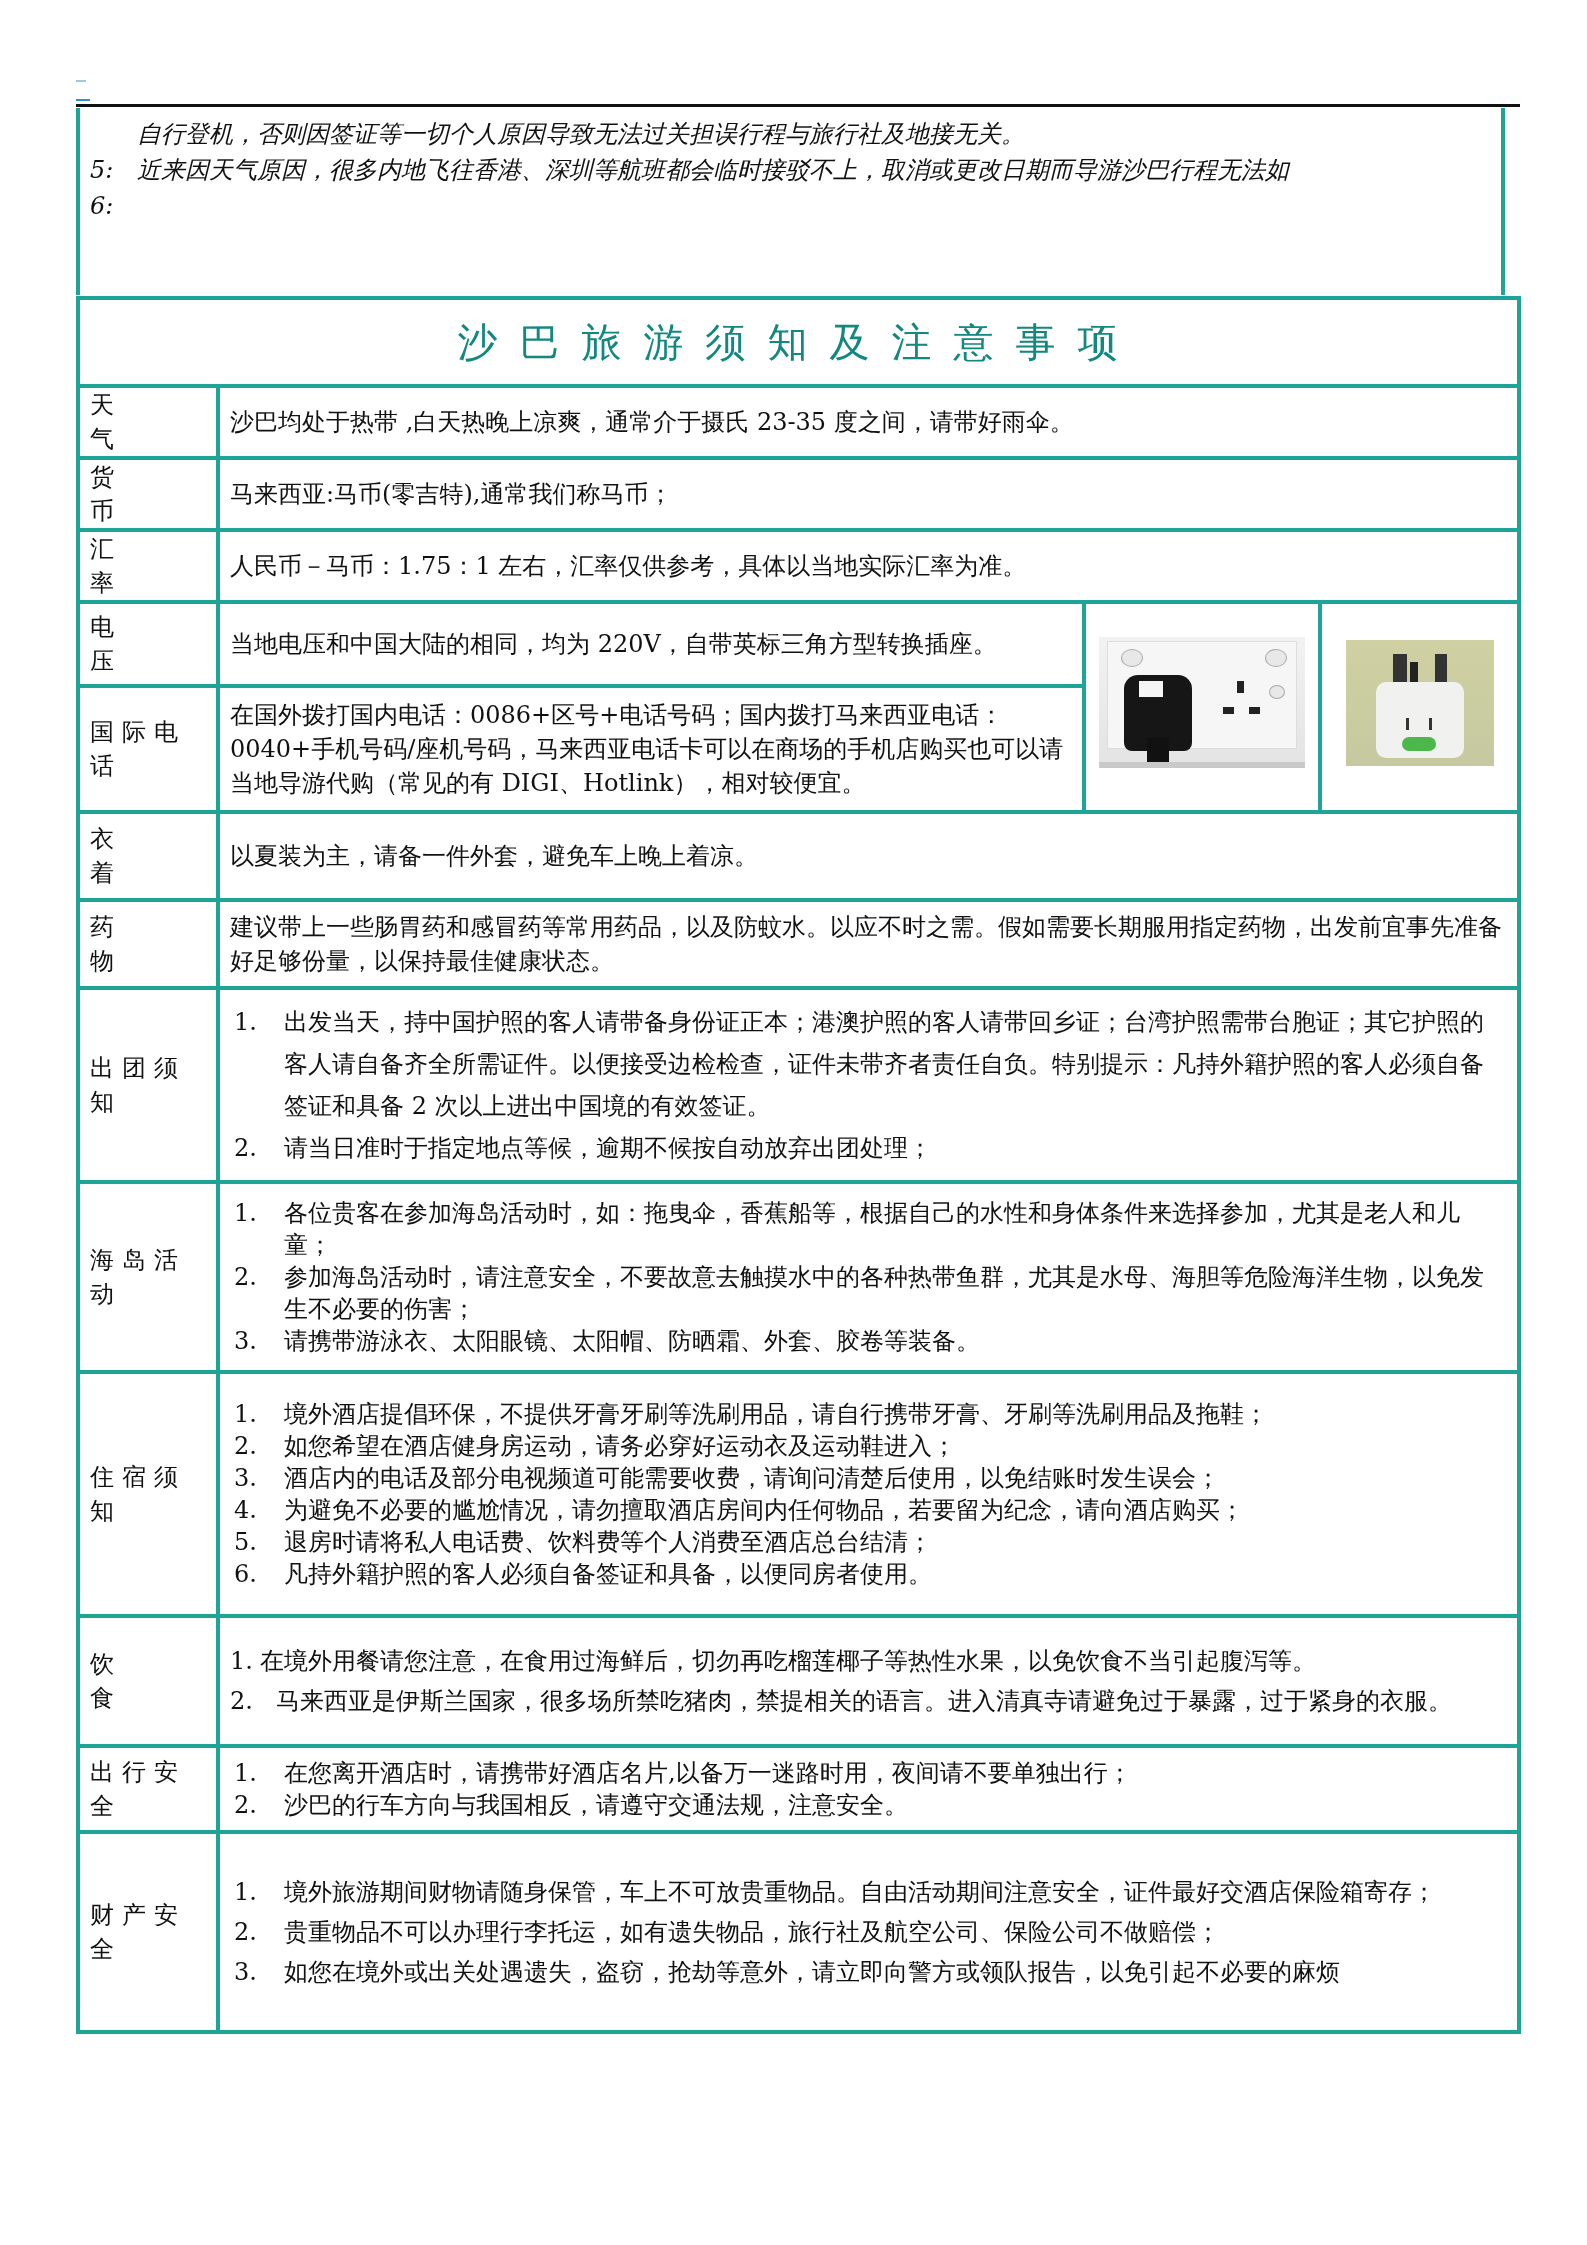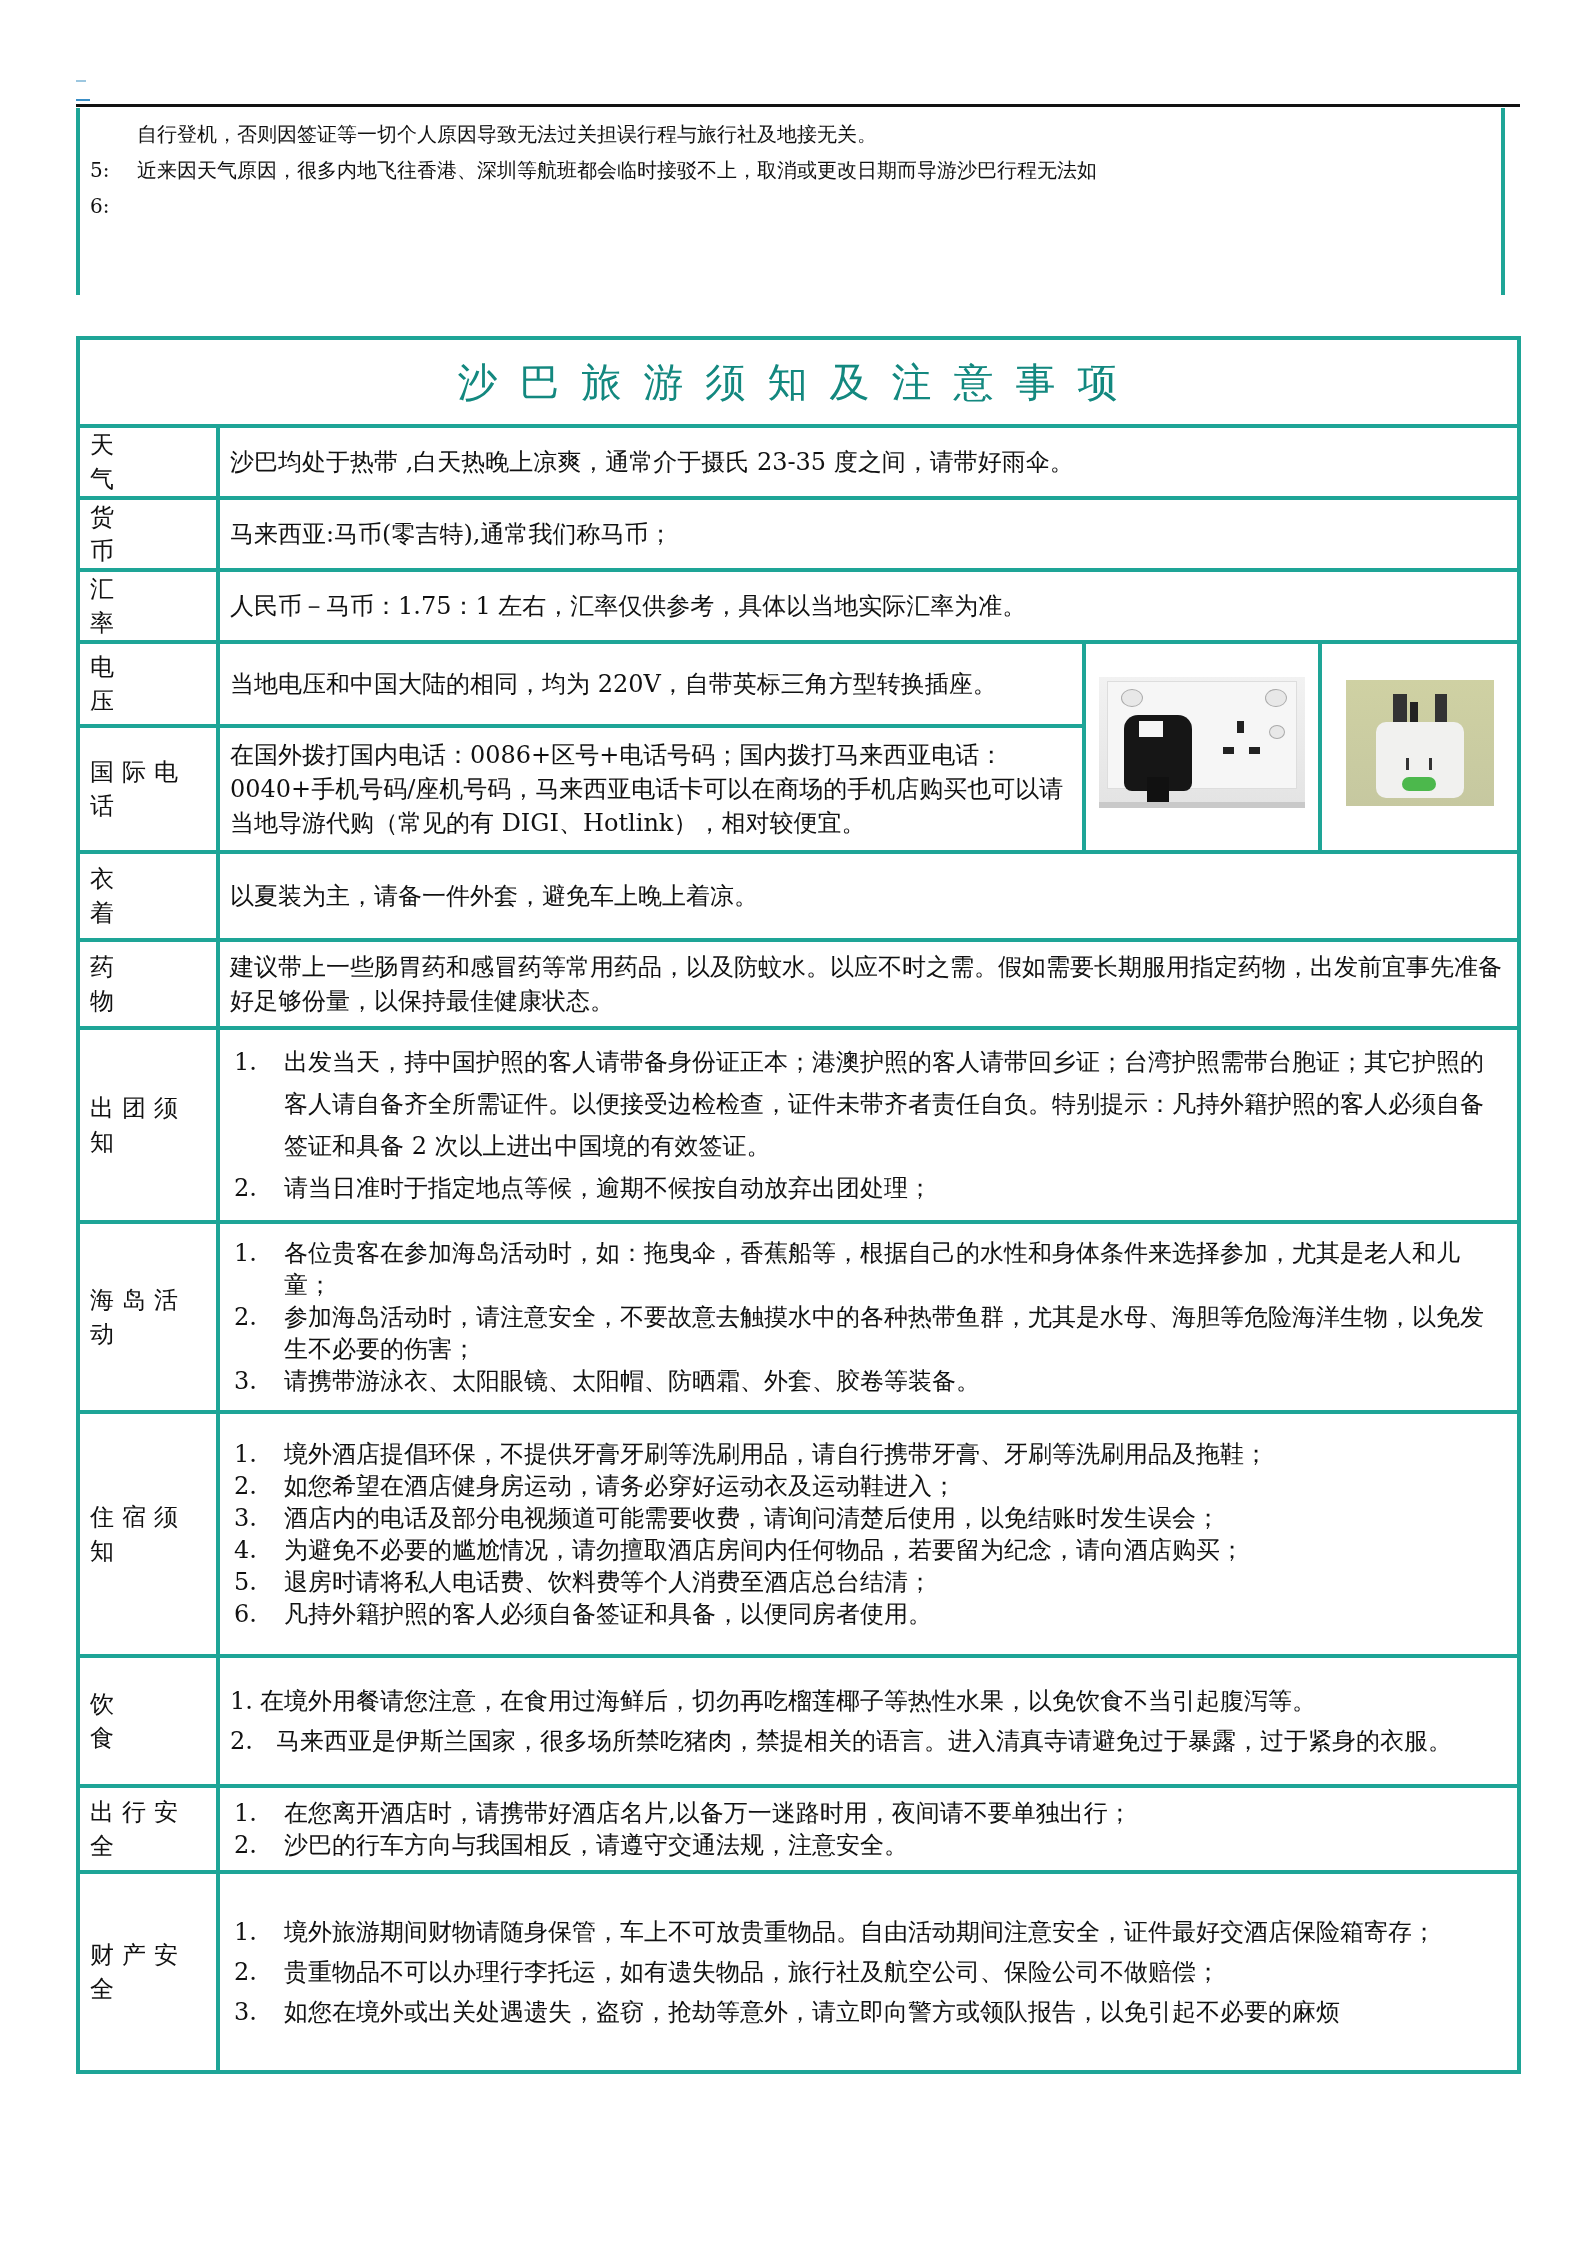--- a/index.html
+++ b/index.html
@@ -15,32 +15,31 @@
   .corner-mark .line { position:absolute; left:0; top:19px; width:14px; height:2px; background:#3a8ec6; }
   .top-rule {
     position: absolute; left: 76px; top: 104px; width: 1444px; height: 3px; background: #111;
   }
   .intro-box {
     position: absolute; left: 76px; top: 108px; width: 1429px; height: 187px;
     border-left: 4px solid #1ea597; border-right: 4px solid #1ea597; border-bottom: 0;
     box-sizing: border-box;
   }
   .intro-box p {
-    margin: 0; font-size: 20px; line-height: 36px; position: relative;
+    margin: 0; font-size: 24px; line-height: 36px; position: relative; font-style: italic;
   }
   .intro-box .cont { padding-left: 57px; }
   .intro-box .num { position:absolute; left: 10px; top: 0; }
   .intro-box .item { padding-left: 57px; }
   .intro-box .inner { padding-top: 8px; }
 
   table.notice {
     position: absolute; left: 76px; top: 296px; width: 1441px;
     border-collapse: collapse; table-layout: fixed;
     font-size: 24px;
-    margin-top: 40px;
   }
   table.notice td {
     border: 4px solid #1ea597; vertical-align: middle; padding: 0 10px;
     line-height: 34px;
   }
   td.title-cell {
     height: 84px; text-align: center; color: #13887f;
     font-size: 40px; letter-spacing: 22px; padding-left: 120px;
   }
   td.label {

